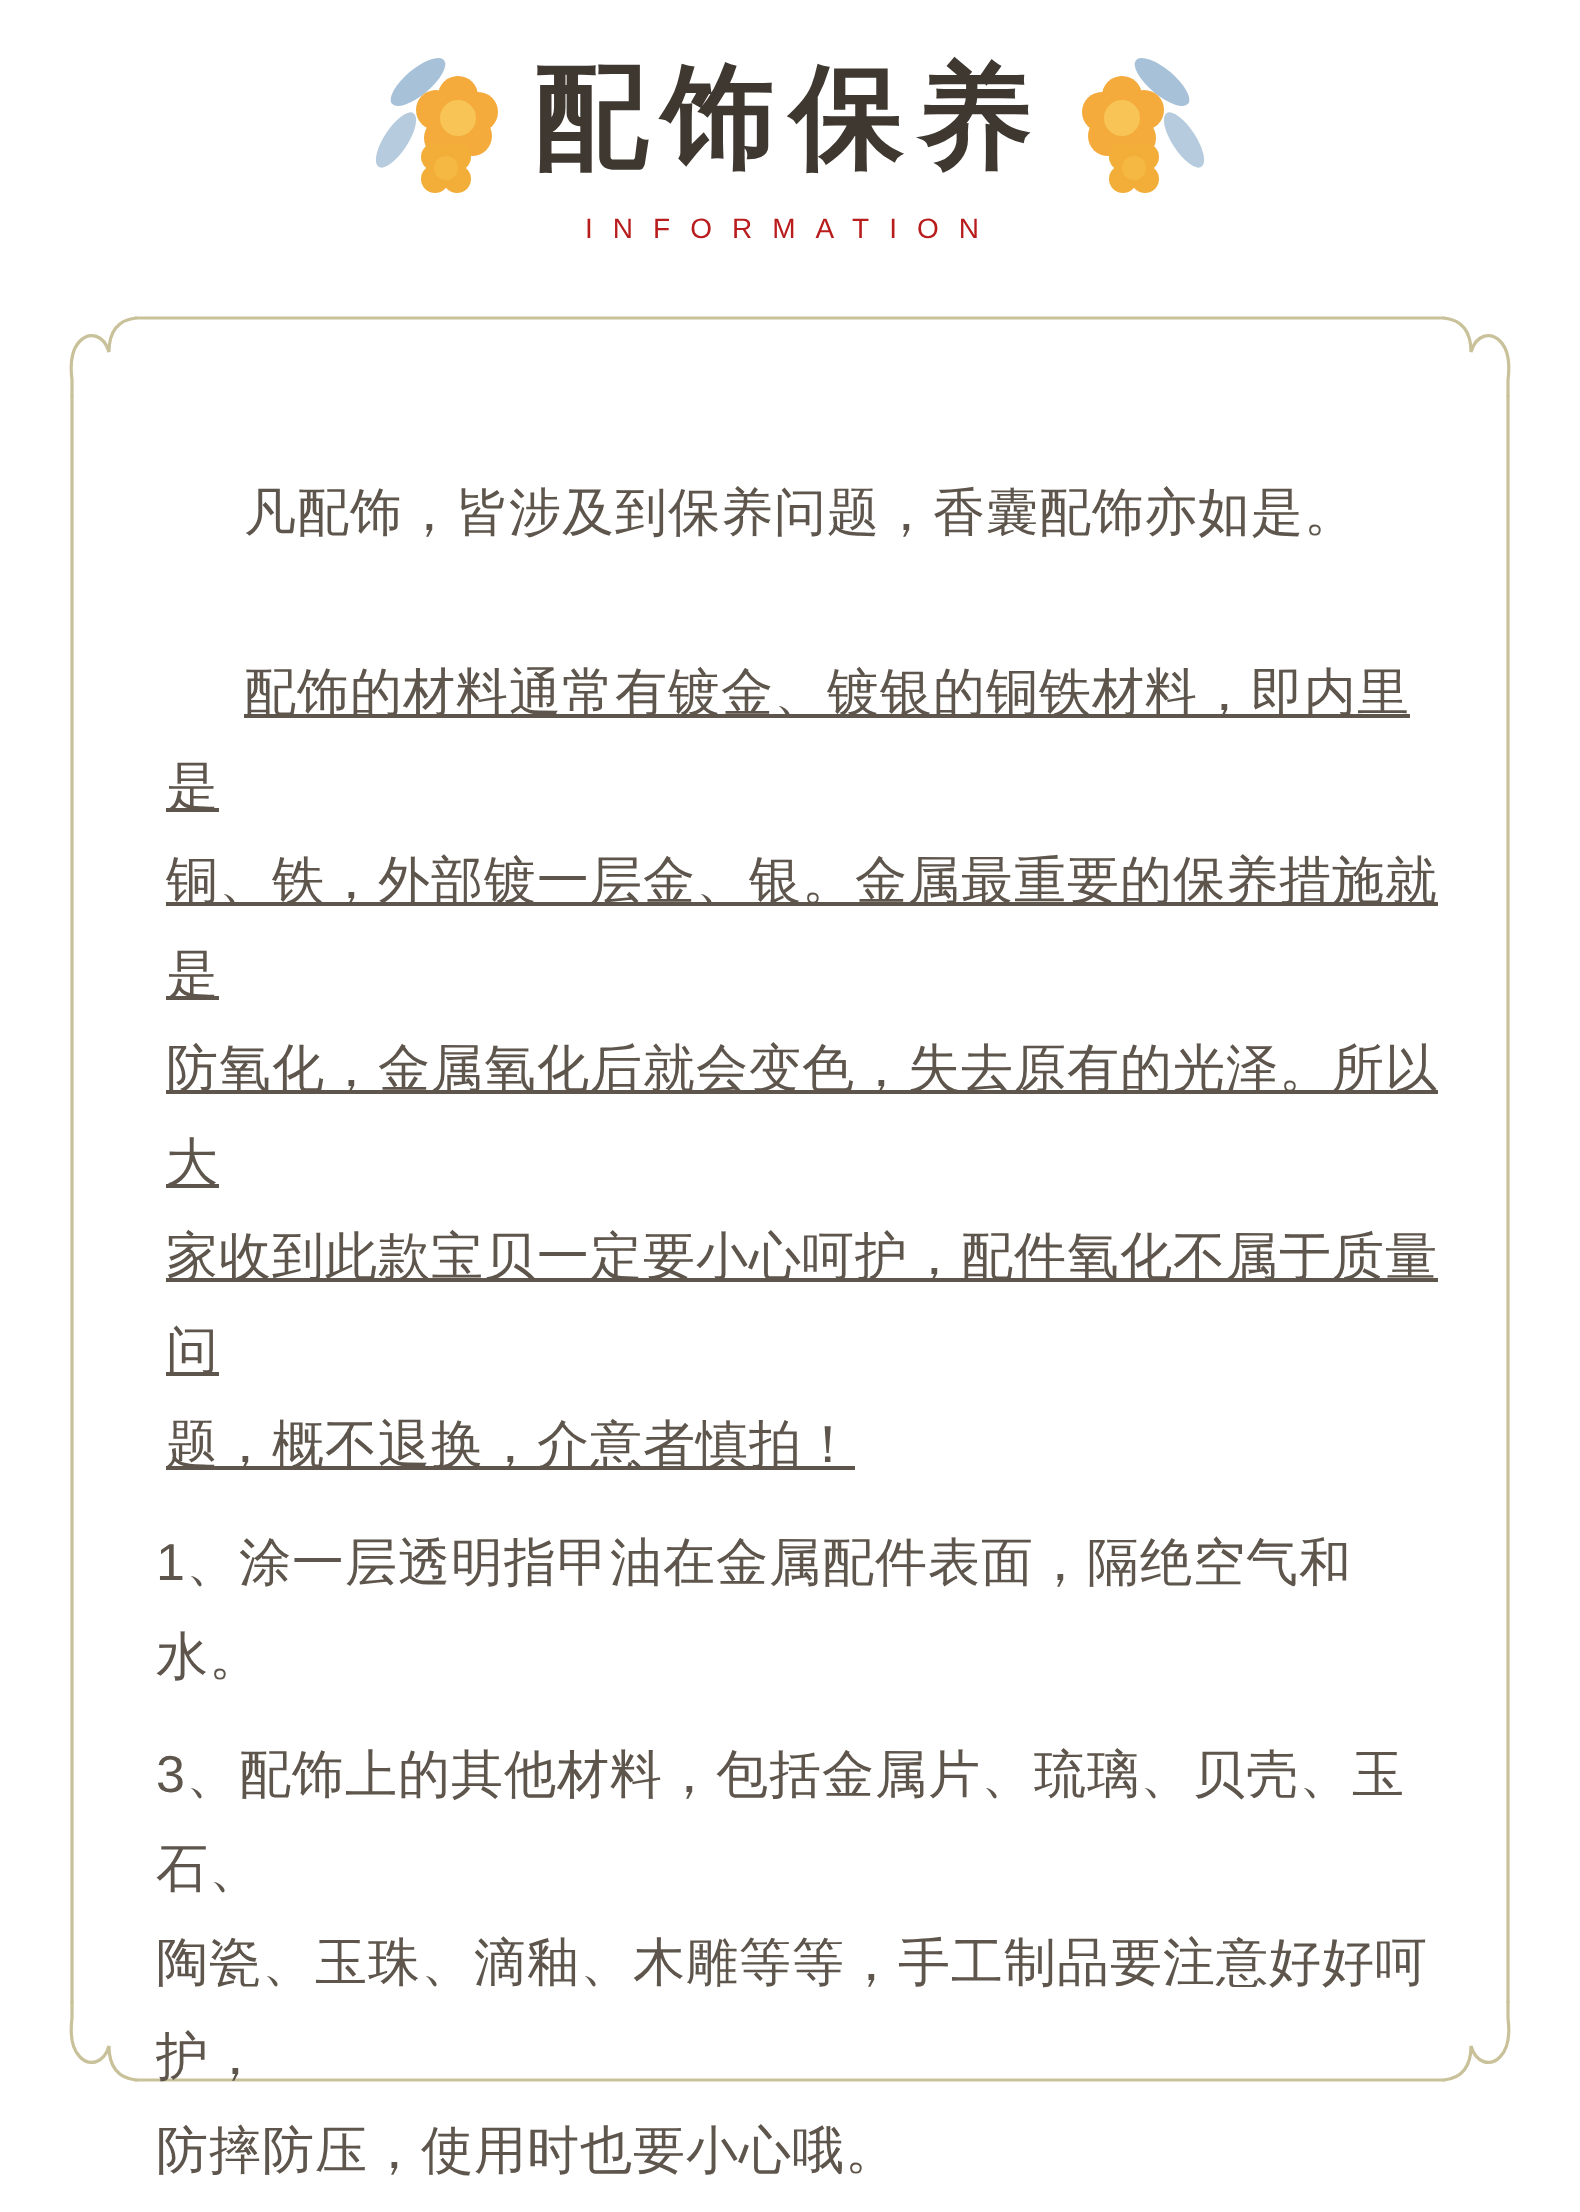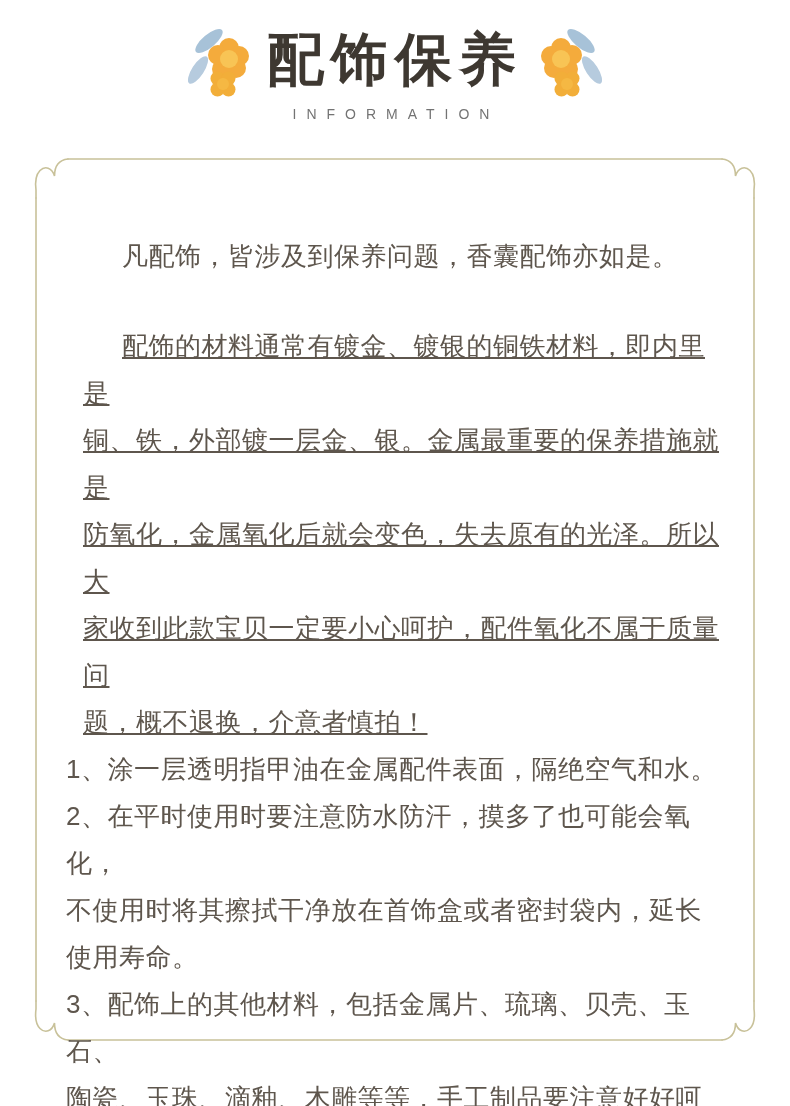--- a/index.html
+++ b/index.html
@@ -30,21 +30,21 @@
     letter-spacing:7px;
     line-height:72px;
     margin:0 2px;
     white-space:nowrap;
   }
   .subtitle{
     margin-top:-12px;
     font-size:14px;
     letter-spacing:10px;
     padding-left:2px;
-    color:#737373;
+    color:#b91c1c;
     font-weight:400;
   }
 
   
   .frame-svg{position:absolute;top:0;left:0;pointer-events:none;}
 
   
   .content{
     position:absolute;
     top:159px;left:36px;
@@ -59,21 +59,21 @@
   .para{
     margin:0 0 0 17px;
     text-indent:1.5em;
     white-space:pre-line;
   }
   .para + .para{margin-top:43px;text-decoration:underline;}
   .method-heading{
     margin:44px 0 0 40px;
   }
   .method-item{
-    margin:0;
+    margin:12px;
     white-space:pre-line;
   }
 </style>
 </head>
 <body>
 
 <div class="header">
   <div class="title-row">
 
     <svg class="flower-svg" width="72" height="94" viewBox="0 0 72 94">
@@ -147,20 +147,17 @@
   <p class="para">凡配饰，皆涉及到保养问题，香囊配饰亦如是。</p>
 
   <p class="para">配饰的材料通常有镀金、镀银的铜铁材料，即内里是
 铜、铁，外部镀一层金、银。金属最重要的保养措施就是
 防氧化，金属氧化后就会变色，失去原有的光泽。所以大
 家收到此款宝贝一定要小心呵护，配件氧化不属于质量问
 题，概不退换，介意者慎拍！</p>
 
 
   <p class="method-item">1、涂一层透明指甲油在金属配件表面，隔绝空气和水。</p>
-  <p class="method-item">2、在平时使用时要注意防水防汗，摸多了也可能会氧化，
-不使用时将其擦拭干净放在首饰盒或者密封袋内，延长
-使用寿命。</p>
   <p class="method-item">3、配饰上的其他材料，包括金属片、琉璃、贝壳、玉石、
 陶瓷、玉珠、滴釉、木雕等等，手工制品要注意好好呵护，
 防摔防压，使用时也要小心哦。</p>
 
 </div>
 
 </body></html>

